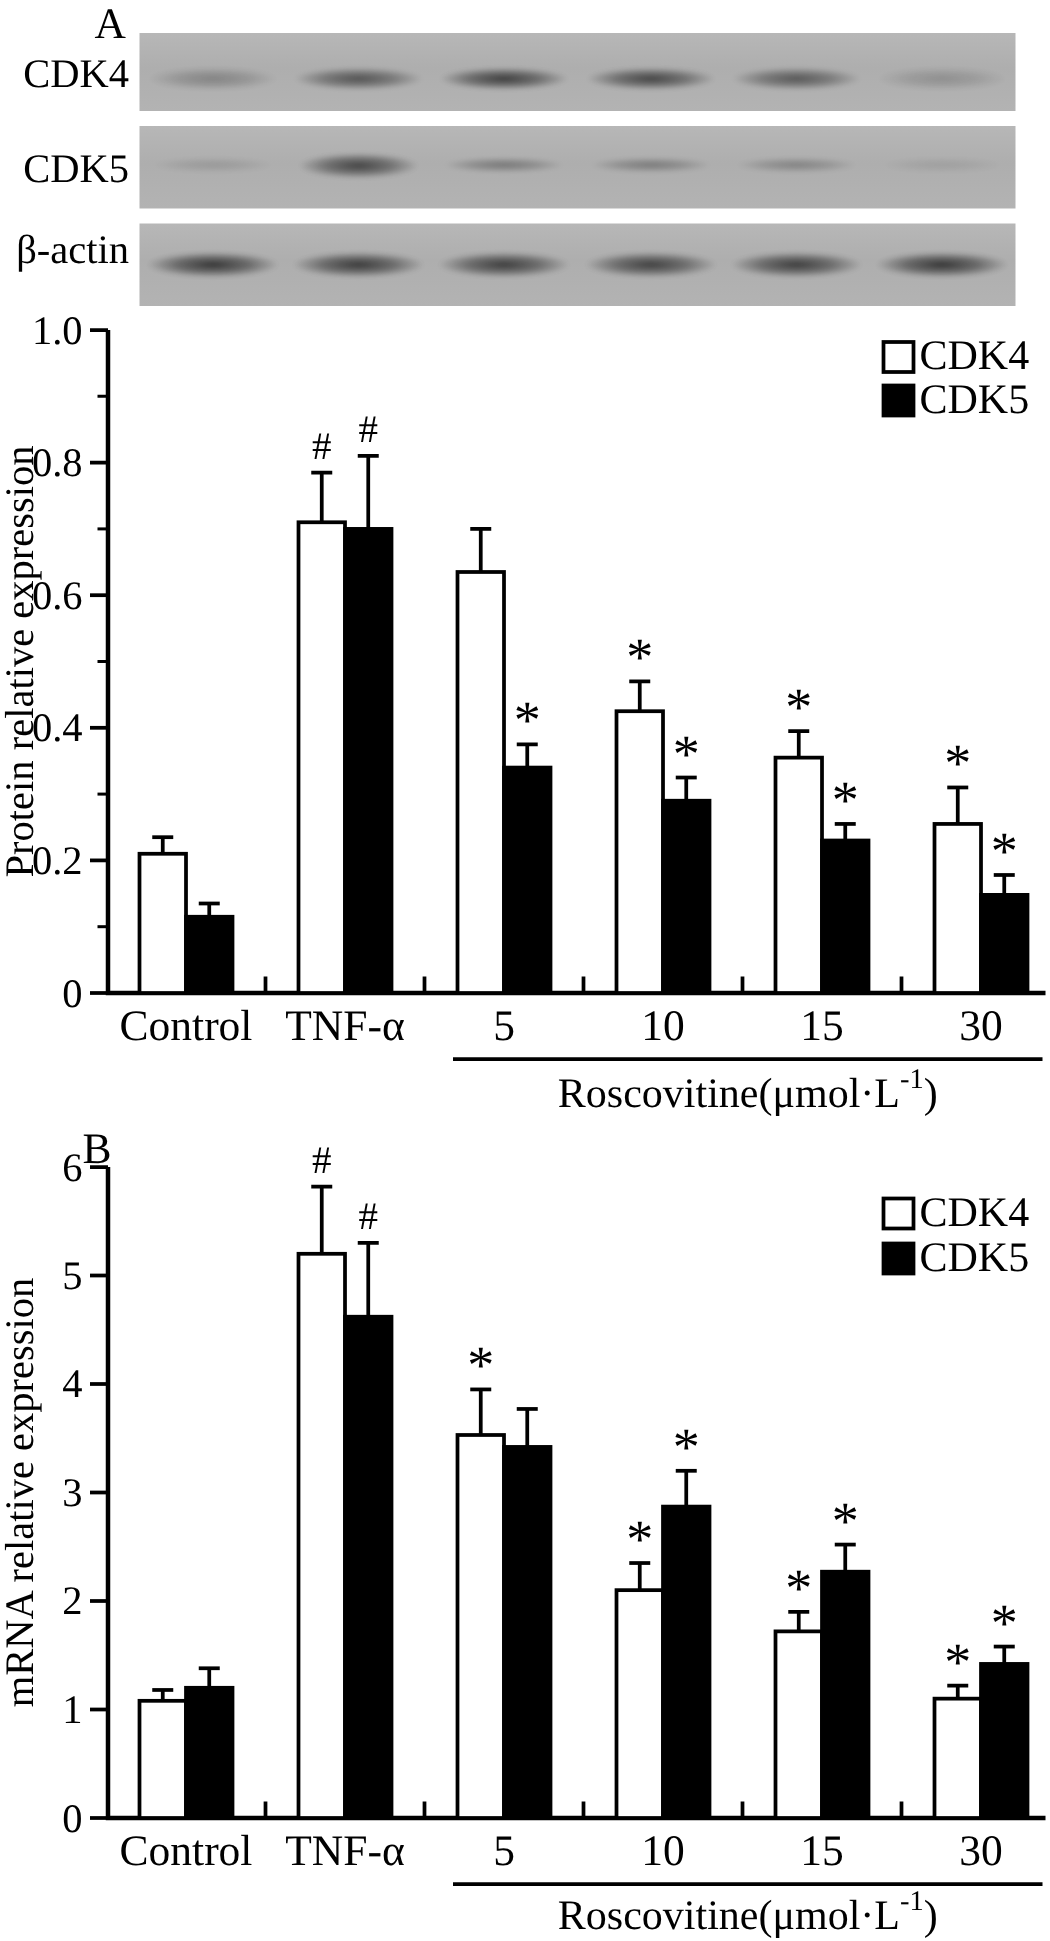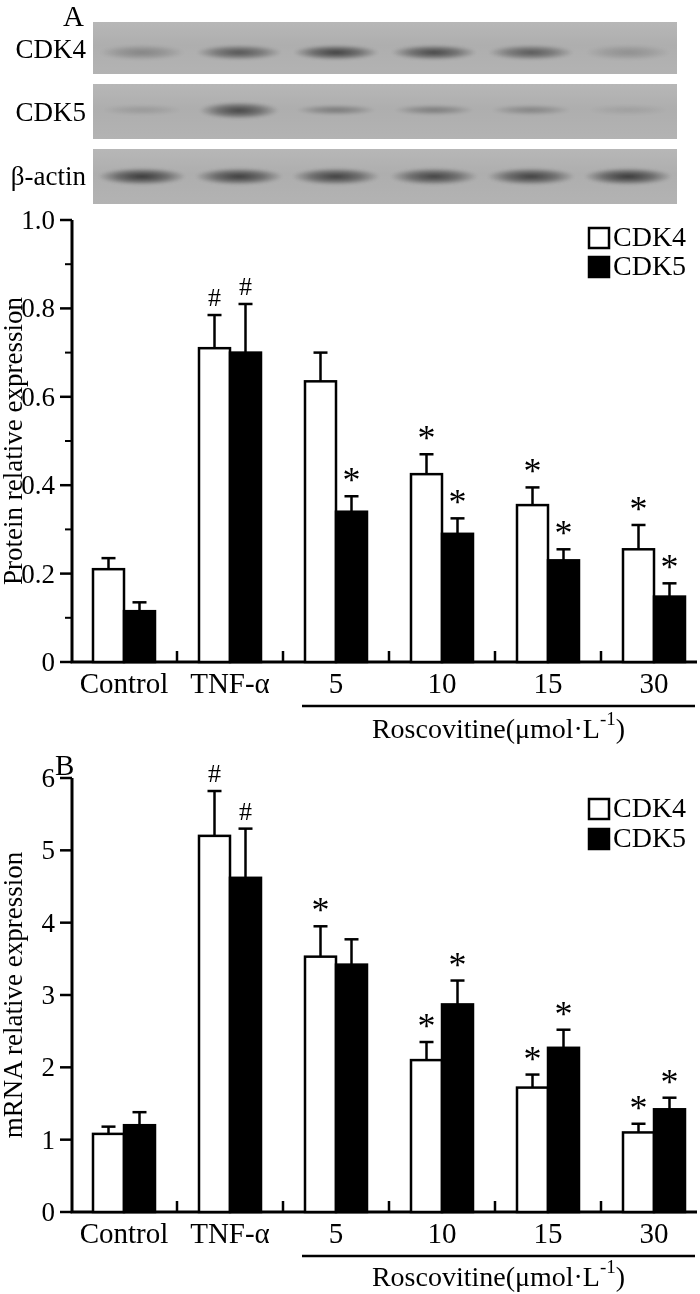--- a/index.html
+++ b/index.html
@@ -17,21 +17,21 @@
   svg text{font-family:"Liberation Serif","DejaVu Serif",serif;fill:#000;}
 </style>
 </head>
 <body>
 
 <div class="figure">
   <div class="blot-section">
     <div class="panel-label" style="left:63px;top:0px;">A</div>
     <div class="blot-row-label" style="top:35px;">CDK4</div>
     <div class="blot-row-label" style="top:98px;">CDK5</div>
-    <div class="blot-row-label" style="top:162px;">β-actin</div>
+    <div class="blot-row-label" style="top:152px;">β-actin</div>
     <div class="strip" id="strip0" style="top:22px;height:52px;">
         <div class="band" style="left: 5.66667px; top: 22.5px; width: 86px; height: 15px; opacity: 0.3;"></div>
         <div class="band" style="left: 103px; top: 22.5px; width: 86px; height: 15px; opacity: 0.65;"></div>
         <div class="band" style="left: 200.333px; top: 22.5px; width: 86px; height: 15px; opacity: 0.8;"></div>
         <div class="band" style="left: 297.667px; top: 22.5px; width: 86px; height: 15px; opacity: 0.75;"></div>
         <div class="band" style="left: 395px; top: 22.5px; width: 86px; height: 15px; opacity: 0.62;"></div>
         <div class="band" style="left: 492.333px; top: 22.5px; width: 86px; height: 15px; opacity: 0.22;"></div>
       </div>
     <div class="strip" id="strip1" style="top:84px;height:55px;">
         <div class="band" style="left: 8.66667px; top: 21px; width: 80px; height: 10px; opacity: 0.15;"></div>

